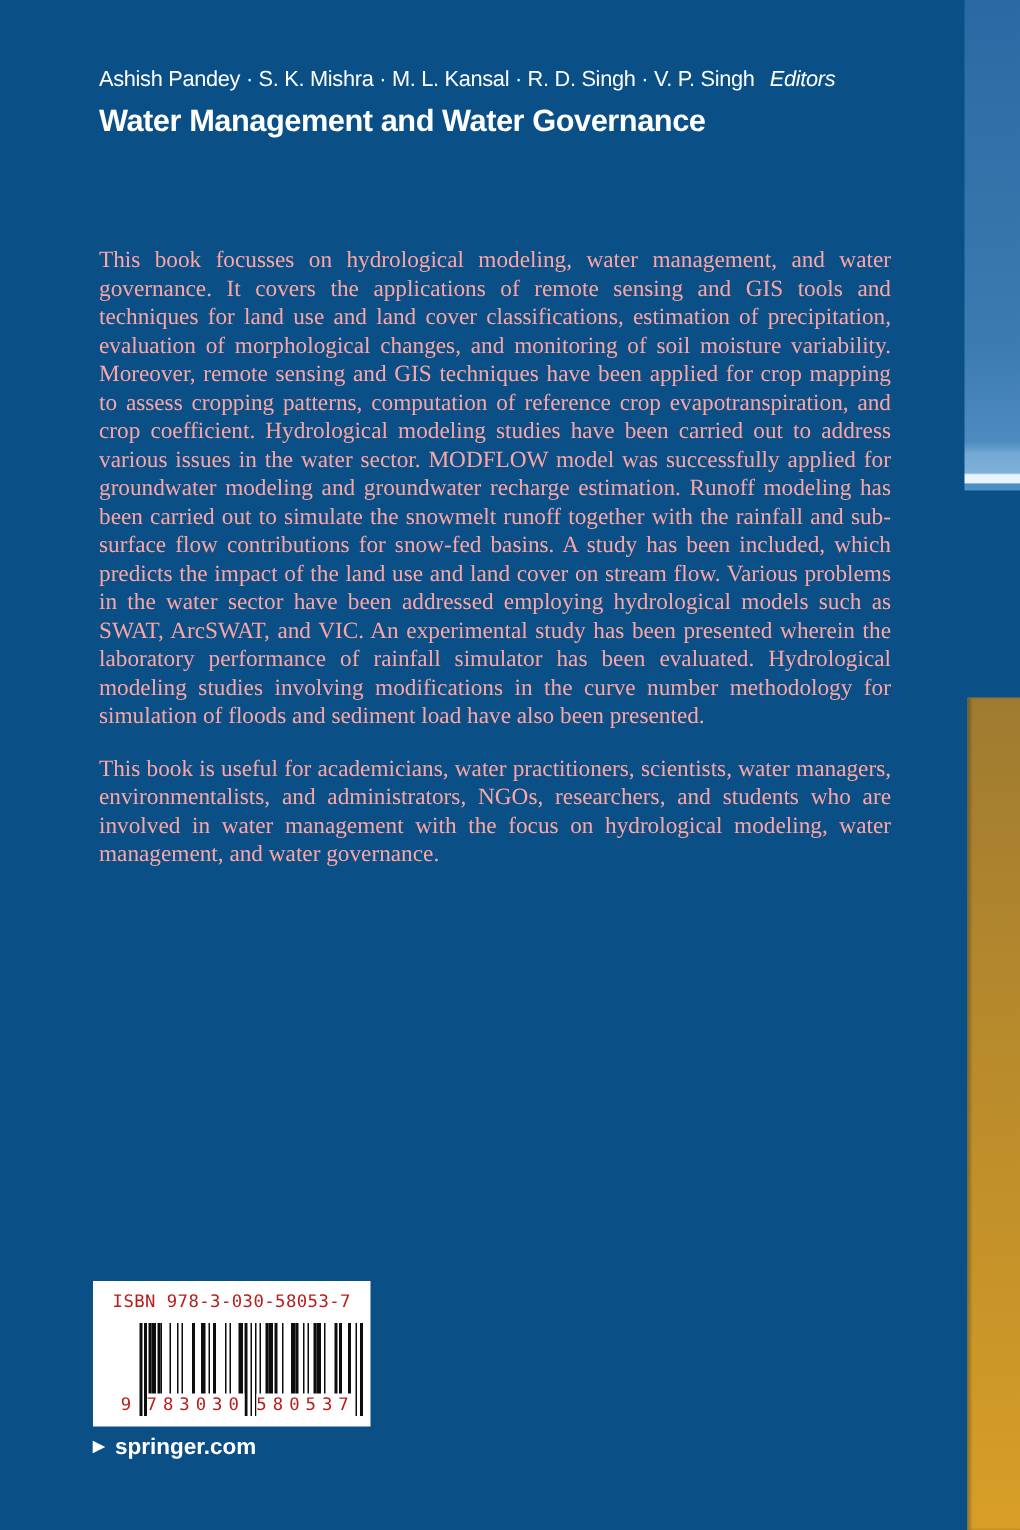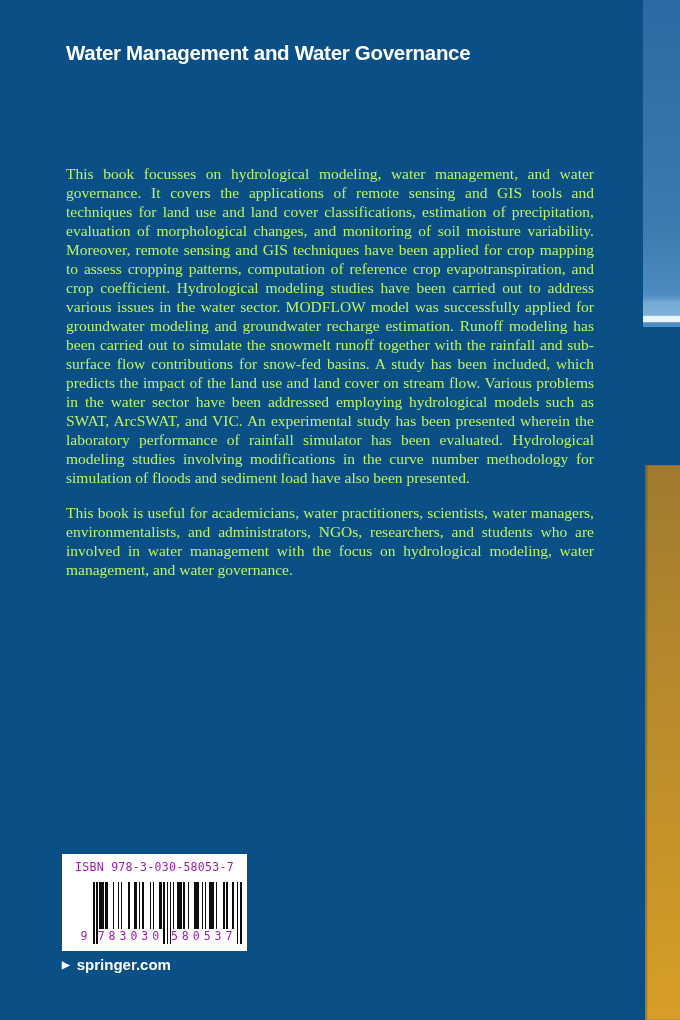--- a/index.html
+++ b/index.html
@@ -43,36 +43,36 @@
   .authors-line { margin-top: 12px; font-size: 14.5px; font-weight: 500; letter-spacing: -0.2px; }
   .editors-label { font-style: italic; margin-left: 10px; }
   .book-title { margin: 8px 0 0 0; font-size: 20.5px; font-weight: 700; letter-spacing: -0.3px; }
   .book-subtitle { margin: 3px 0 0 0; font-size: 14px; font-weight: 700; letter-spacing: -0.2px; }
 
   
   .description {
     position: absolute;
     left: 66px; top: 164px;
     width: 528px;
-    color: #bef264;
+    color: #fca5a5;
     font-family: "Liberation Serif", serif;
     font-size: 15.5px;
     line-height: 19px;
     text-align: justify;
   }
   .description p { margin: 0; }
   .description p + p { margin-top: 16px; }
 
   
   .barcode-panel {
     position: absolute;
     left: 62px; top: 854px;
     width: 185px; height: 97px;
     background: #ffffff;
-    color: #a21caf;
+    color: #b91c1c;
   }
   .isbn-label {
     margin-top: 6px;
     text-align: center;
     font-family: "DejaVu Sans Mono", monospace;
     font-size: 11.5px;
     letter-spacing: 0.3px;
     white-space: nowrap;
   }
   .bars-wrap {
@@ -117,20 +117,23 @@
 </style>
 </head>
 <body>
 
 <div class="cover">
 
   <div class="stripe-top"></div>
   <div class="stripe-bottom"></div>
 
   <div class="header">
+    <div class="authors-line">
+      <span>Ashish Pandey · S. K. Mishra · M. L. Kansal · R. D. Singh · V. P. Singh</span><span class="editors-label">Editors</span>
+    </div>
     <h1 class="book-title">Water Management and Water Governance</h1>
   </div>
 
   <div class="description">
     <p>This book focusses on hydrological modeling, water management, and water governance. It covers the applications of remote sensing and GIS tools and techniques for land use and land cover classifications, estimation of precipitation, evaluation of morphological changes, and monitoring of soil moisture variability. Moreover, remote sensing and GIS techniques have been applied for crop mapping to assess cropping patterns, computation of reference crop evapotranspiration, and crop coefficient. Hydrological modeling studies have been carried out to address various issues in the water sector. MODFLOW model was successfully applied for groundwater modeling and groundwater recharge estimation. Runoff modeling has been carried out to simulate the snowmelt runoff together with the rainfall and sub-surface flow contributions for snow-fed basins. A study has been included, which predicts the impact of the land use and land cover on stream flow. Various problems in the water sector have been addressed employing hydrological models such as SWAT, ArcSWAT, and VIC. An experimental study has been presented wherein the laboratory performance of rainfall simulator has been evaluated. Hydrological modeling studies involving modifications in the curve number methodology for simulation of floods and sediment load have also been presented.</p>
     <p>This book is useful for academicians, water practitioners, scientists, water managers, environmentalists, and administrators, NGOs, researchers, and students who are involved in water management with the focus on hydrological modeling, water management, and water governance.</p>
   </div>
 
   <div class="barcode-panel">
     <div class="isbn-label">ISBN 978-3-030-58053-7</div>

